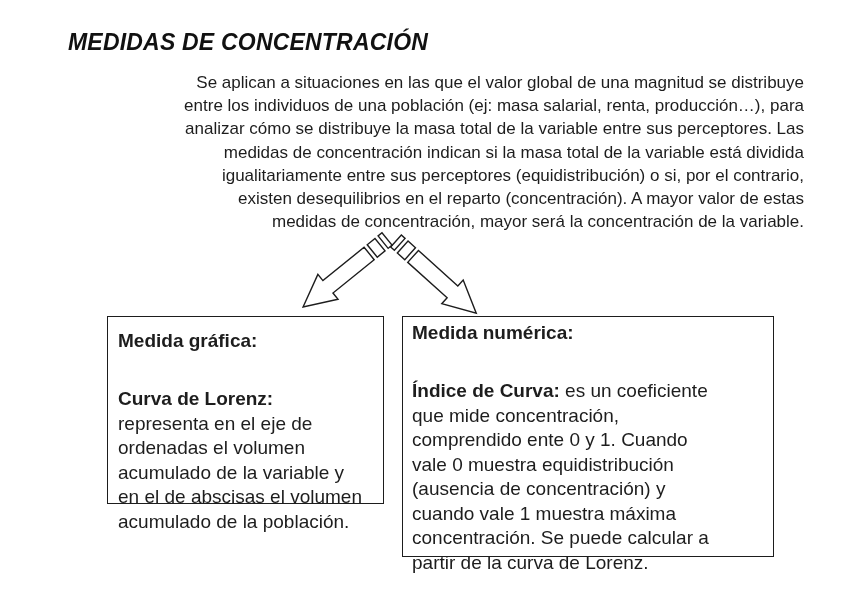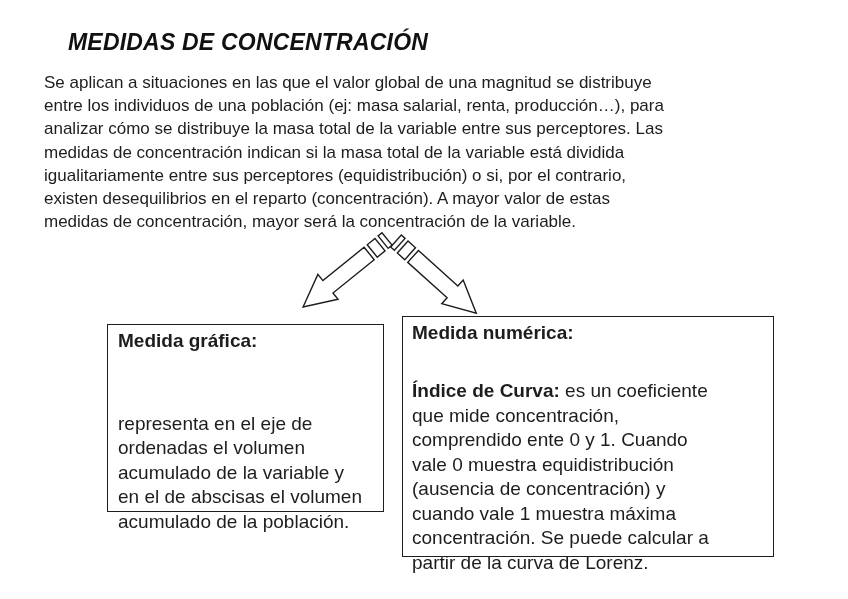--- a/index.html
+++ b/index.html
@@ -15,36 +15,36 @@
   .title {
     position:absolute; left:68px; top:29px;
     font-style:italic; font-weight:bold;
     font-size:23px; line-height:26px;
     letter-spacing:0.2px;
     white-space:nowrap;
     color:#111;
   }
   .intro {
     position:absolute; left:44px; top:71px; width:760px;
-    text-align:left;
+    text-align:right;
     font-size:17px; line-height:23.2px;
     white-space:pre-line;
   }
   .arrows {
     position:absolute; left:250px; top:225px;
     width:270px; height:105px;
   }
   .box {
     position:absolute;
     border:1.5px solid #1d1d1d;
     box-sizing:border-box;
     background:#ffffff;
     font-size:19px; line-height:24.5px;
   }
-  .box-graphic { left:107px; top:316px; width:277px; height:188px; padding:4px 10px;margin-top:8px; }
+  .box-graphic { left:107px; top:316px; width:277px; height:188px; padding:12px 10px; }
   .box-numeric { left:402px; top:316px; width:372px; height:241px; padding:4px 9px; }
   .box-heading { font-weight:bold; }
   .box-body { margin-top:9px; white-space:pre-line; }
   .box-body b { font-weight:bold; }
 </style>
 </head>
 <body>
 
 <div class="canvas">
 
@@ -69,21 +69,21 @@
     <g transform="translate(137,14) rotate(141)" fill="#ffffff" stroke="#1d1d1d" stroke-width="1.4" stroke-linejoin="miter">
       <path d="M0,-8 L5,-8 L5,8 L0,8 Z"></path>
       <path d="M9,-8 L19,-8 L19,8 L9,8 Z"></path>
       <path d="M23,-8 L76,-8 L76,-16 L108,0 L76,16 L76,8 L23,8 Z"></path>
     </g>
   </svg>
 
   <div class="box box-graphic">
     <div class="box-heading">Medida gráfica:</div>
     <div class="box-body">
-      <span>
+      <b>Curva de Lorenz:</b><span>
 representa en el eje de
 ordenadas el volumen
 acumulado de la variable y
 en el de abscisas el volumen
 acumulado de la población.</span>
     </div>
   </div>
 
   <div class="box box-numeric">
     <div class="box-heading">Medida numérica:</div>

